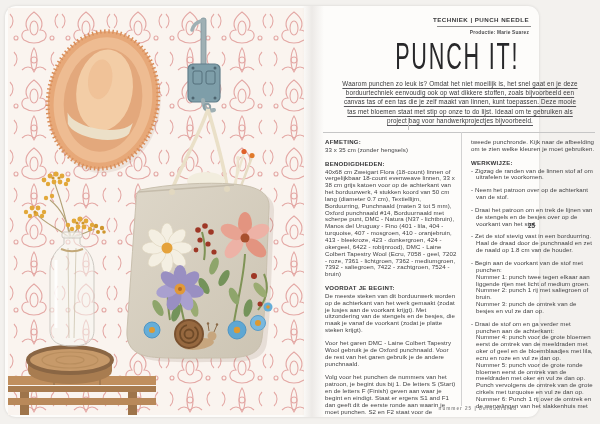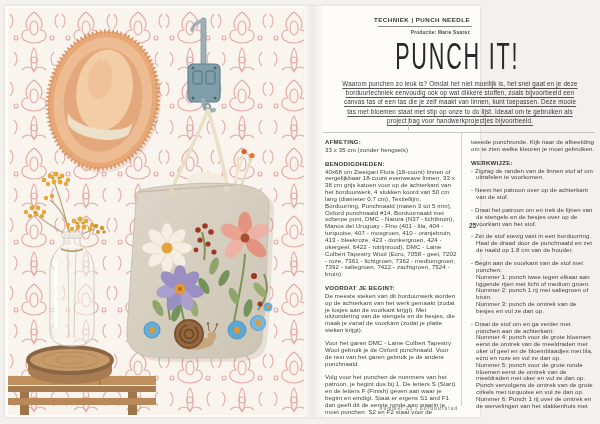--- a/index.html
+++ b/index.html
@@ -2,21 +2,21 @@
 <html><head>
 <meta charset="utf-8">
 <style>
   html,body{margin:0;padding:0;}
   body{
     width:600px;height:424px;position:relative;overflow:hidden;
     background:#f3f1ee;
     font-family:"Liberation Sans",sans-serif;
     -webkit-font-smoothing:antialiased;
   }
-  .spread{position:absolute;left:5px;top:6px;width:475px;height:411px;background:#fdfcfa;box-shadow:0 0 3px rgba(0,0,0,.12);}
+  .spread{position:absolute;left:5px;top:6px;width:534px;height:411px;background:#fdfcfa;box-shadow:0 0 3px rgba(0,0,0,.12);border-radius:11px;}
   .photo-page{position:absolute;left:3px;top:2px;width:296px;height:407px;overflow:hidden;}
   .photo-page svg{display:block;}
   .gutter{position:absolute;left:297px;top:0;width:22px;height:411px;
     background:linear-gradient(90deg,rgba(90,70,60,0) 0%,rgba(90,70,60,.10) 45%,rgba(90,70,60,0) 100%);}
 
   
   .section-label{position:absolute;top:10px;right:10px;font-size:6.2px;font-weight:bold;letter-spacing:.45px;color:#3a3a3c;}
   .label-rule{position:absolute;top:20px;right:8px;width:94px;height:1px;background:#8d8d8d;}
   .credit{position:absolute;top:23.5px;right:10px;font-size:4.8px;font-weight:bold;color:#4c4c4e;letter-spacing:.2px;}
   .title-wrap{position:absolute;left:315px;top:31px;width:274px;text-align:center;}

